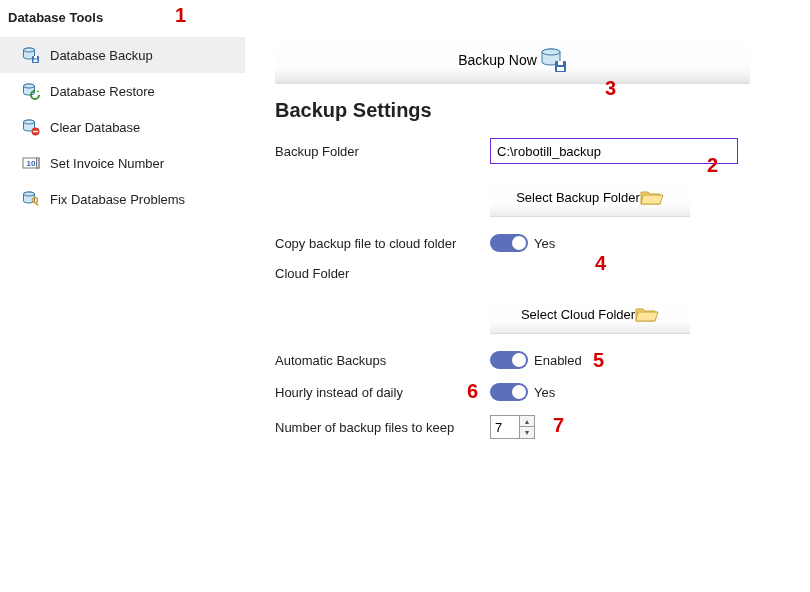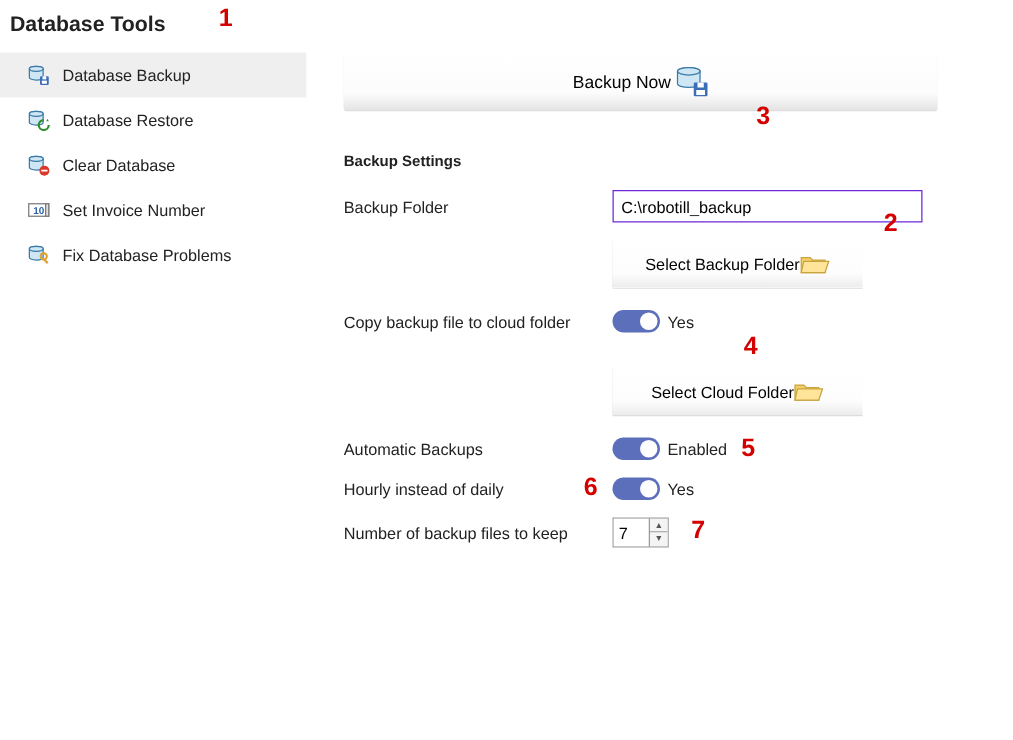--- a/index.html
+++ b/index.html
@@ -9,21 +9,21 @@
     font-family: "Segoe UI", Arial, sans-serif;
     font-size: 13px;
     background: #fff;
     color: #222;
     width: 810px;
     height: 592px;
     overflow: hidden;
   }
   .page-title {
     font-weight: bold;
-    font-size: 17px;
+    font-size: 13px;
     padding: 10px 0 8px 8px;
   }
   .layout {
     display: flex;
   }
   .sidebar {
     width: 245px;
     padding-top: 4px;
   }
   .sidebar-item {
@@ -59,22 +59,22 @@
     justify-content: center;
     gap: 2px;
     cursor: pointer;
     box-shadow: 0 1px 0 #ddd;
   }
   .backup-now-btn span.label {
     font-size: 14px;
   }
   .section-heading {
     font-weight: bold;
-    font-size: 12px;
-    margin: 34px 0 16px 0;
+    font-size: 20px;
+    margin: 16px 0 16px 0;
   }
   .form-row {
     display: flex;
     align-items: center;
     margin-bottom: 14px;
     position: relative;
   }
   .form-label {
     width: 215px;
     font-size: 13px;
@@ -281,20 +281,21 @@
       </button>
     </div>
 
     <div class="form-row">
       <div class="form-label">Copy backup file to cloud folder</div>
       <span class="toggle"></span>
       <span class="toggle-label">Yes</span>
     </div>
 
     <div class="form-row">
+      <div class="form-label">Cloud Folder</div>
       <span class="annot" style="left:320px; top:-14px;">4</span>
     </div>
 
     <div class="indent-right">
       <button class="select-folder-btn">
         <span>Select Cloud Folder</span>
         <span>
           <svg width="24" height="18" viewBox="0 0 24 18">
             <path d="M1 4 h7 l2 2 h10 v10 h-19 z" fill="#f3cf6b" stroke="#c9a43e"></path>
             <path d="M3 7 h20 l-3 9 h-19 z" fill="#ffe49a" stroke="#c9a43e"></path>

